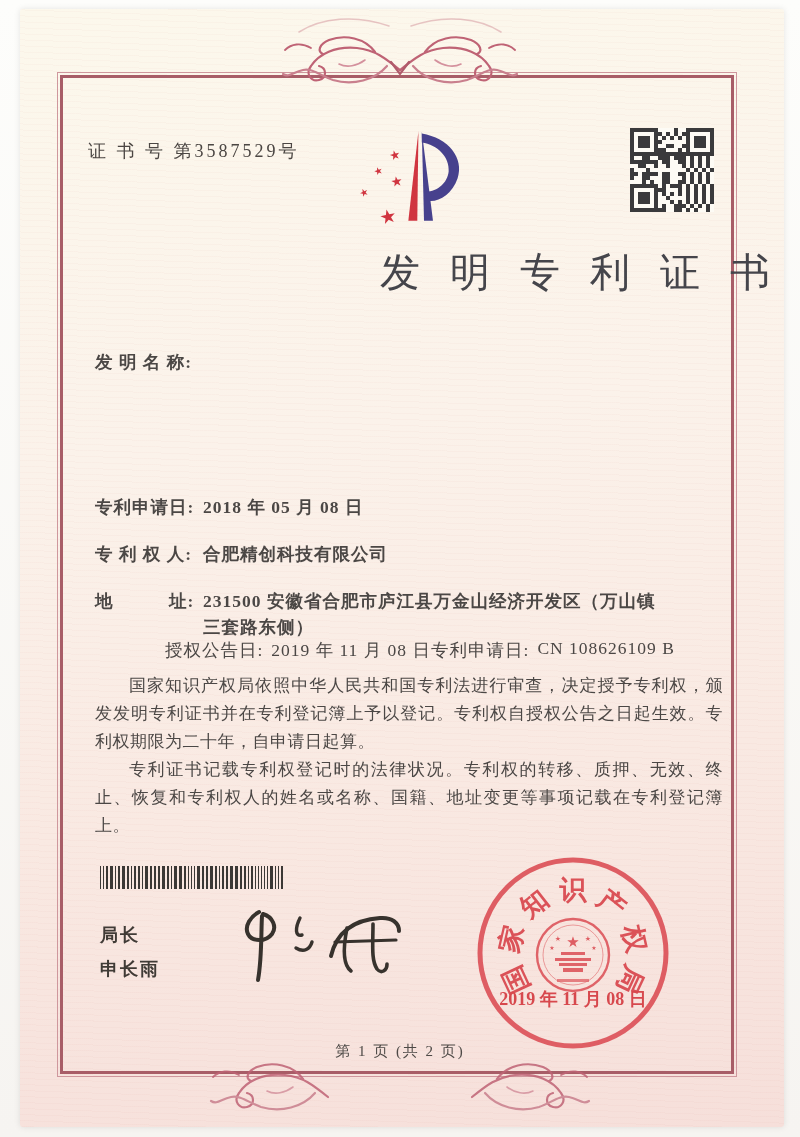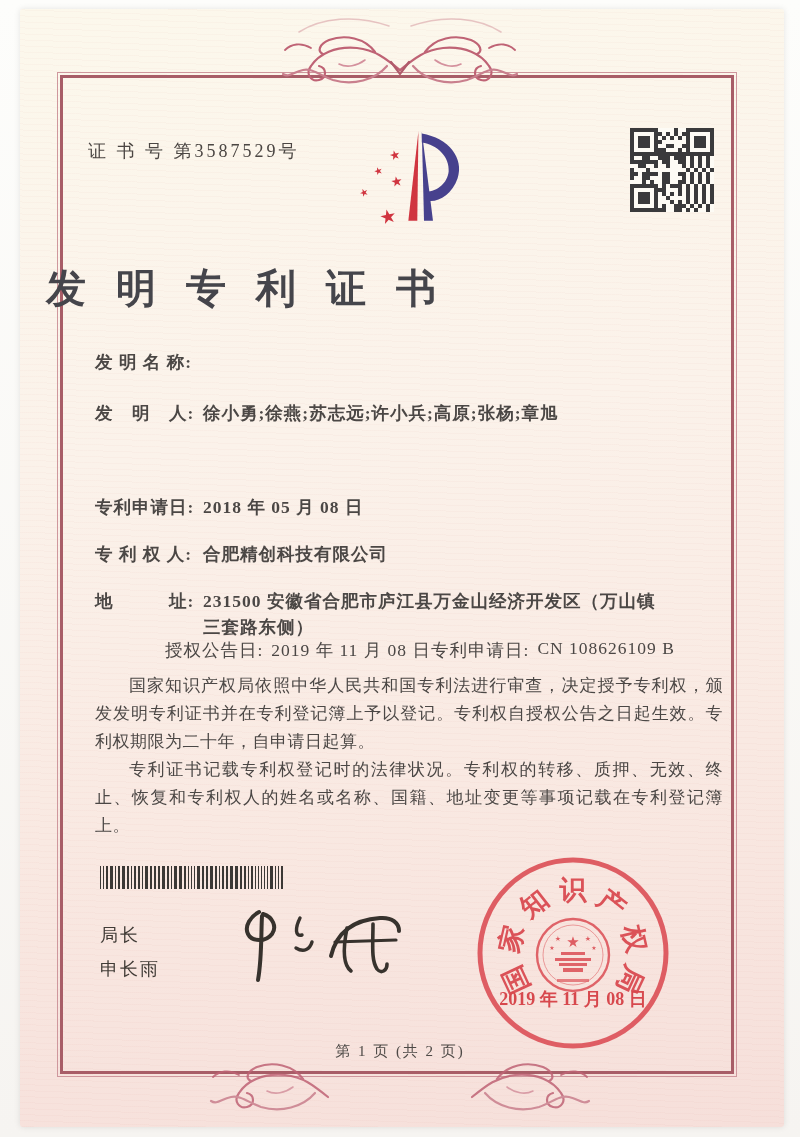--- a/index.html
+++ b/index.html
@@ -14,37 +14,37 @@
     background:
       repeating-linear-gradient(2deg, rgba(205,120,112,0.04) 0 1px, transparent 1px 6px),
       linear-gradient(172deg,#fcf8ec 0%,#fbf2ea 38%,#f9e9e2 68%,#f6dfda 100%);
     border-radius:3px;
     box-shadow:0 0 6px rgba(0,0,0,0.10);
   }
   .frame{position:absolute;left:57px;top:72px;width:678px;height:1003px;border:1px solid #cf979d;}
   .frame::before{content:"";position:absolute;inset:2px;border:3px solid #a85d67;}
   .cert-no{position:absolute;left:88px;top:120px;font-size:18px;letter-spacing:3px;color:#4b4643;margin-top:19px;}
   .title{
-    position:absolute;left:0;right:0;top:245px;text-align:left;
-    font-size:40px;font-weight:bold;color:#45454b;
-    letter-spacing:30px;text-indent:30px;margin:16px;
+    position:absolute;left:0;right:0;top:245px;text-align:right;
+    font-size:40px;font-weight:normal;color:#45454b;
+    letter-spacing:30px;text-indent:30px;margin:0;
   }
   .field-row{position:absolute;left:95px;width:630px;display:flex;font-size:17.5px;color:#4b4745;letter-spacing:1px;line-height:26px;font-weight:bold;}
   .field-label{flex:0 0 108px;white-space:nowrap;}
   .field-value{flex:1;}
   .addr .field-value{max-width:470px;}
   .grant-row{position:absolute;left:95px;top:638px;width:640px;display:flex;font-size:17.5px;color:#4b4745;letter-spacing:1px;}
   .grant-pair{display:flex;white-space:nowrap;}
   .grant-pair.first{width:336px;justify-content:flex-end;}
   .grant-pair .field-label{flex:0 0 auto;margin-right:8px;}
   .paragraphs{position:absolute;left:95px;top:672px;width:628px;font-size:17px;line-height:28px;color:#4b4745;letter-spacing:0.5px;text-align:justify;}
   .paragraphs p{margin:0;text-indent:2em;}
   .barcode{position:absolute;left:100px;top:866px;width:212px;height:23px;display:flex;gap:2px;align-items:stretch;overflow:hidden;}
   .barcode i{background:#3b3835;display:block;height:100%;}
-  .official{position:absolute;left:100px;top:918px;font-size:18px;font-weight:normal;color:#403b36;line-height:34px;letter-spacing:2px;}
+  .official{position:absolute;left:100px;top:918px;font-size:18px;font-weight:bold;color:#403b36;line-height:34px;letter-spacing:2px;}
   .sig{position:absolute;left:215px;top:890px;}
   .seal{position:absolute;left:473px;top:853px;}
   .page-info{position:absolute;left:0;right:0;top:1042px;text-align:center;font-size:15px;color:#4e4a47;letter-spacing:2px;}
   .back-note{position:absolute;left:0;right:0;top:1088px;text-align:center;font-size:17px;color:#45413c;letter-spacing:5px;font-weight:bold;}
   .qr{position:absolute;left:630px;top:128px;}
   .logo{position:absolute;left:318px;top:120px;}
   .orn-top{position:absolute;left:275px;top:8px;}
   .orn-bl{position:absolute;left:205px;top:1060px;}
   .orn-br{position:absolute;left:465px;top:1060px;}
   .hiddefs{position:absolute;width:0;height:0;overflow:hidden;}
@@ -99,24 +99,20 @@
 
   <svg class="qr" width="84" height="84" viewBox="0 0 84 84">
     <rect width="84" height="84" fill="#fdfbf5"></rect>
     <path id="qr-path" fill="#3a3a3c" d="M0 0h4v4h-4zM0 4h4v4h-4zM0 8h4v4h-4zM0 12h4v4h-4zM0 16h4v4h-4zM0 20h4v4h-4zM0 24h4v4h-4zM0 28h4v4h-4zM0 32h4v4h-4zM0 40h4v4h-4zM0 44h4v4h-4zM0 48h4v4h-4zM0 56h4v4h-4zM0 60h4v4h-4zM0 64h4v4h-4zM0 68h4v4h-4zM0 72h4v4h-4zM0 76h4v4h-4zM0 80h4v4h-4zM4 0h4v4h-4zM4 24h4v4h-4zM4 32h4v4h-4zM4 44h4v4h-4zM4 56h4v4h-4zM4 80h4v4h-4zM8 0h4v4h-4zM8 8h4v4h-4zM8 12h4v4h-4zM8 16h4v4h-4zM8 24h4v4h-4zM8 32h4v4h-4zM8 36h4v4h-4zM8 56h4v4h-4zM8 64h4v4h-4zM8 68h4v4h-4zM8 72h4v4h-4zM8 80h4v4h-4zM12 0h4v4h-4zM12 8h4v4h-4zM12 12h4v4h-4zM12 16h4v4h-4zM12 24h4v4h-4zM12 28h4v4h-4zM12 32h4v4h-4zM12 36h4v4h-4zM12 44h4v4h-4zM12 48h4v4h-4zM12 52h4v4h-4zM12 56h4v4h-4zM12 64h4v4h-4zM12 68h4v4h-4zM12 72h4v4h-4zM12 80h4v4h-4zM16 0h4v4h-4zM16 8h4v4h-4zM16 12h4v4h-4zM16 16h4v4h-4zM16 24h4v4h-4zM16 28h4v4h-4zM16 32h4v4h-4zM16 40h4v4h-4zM16 44h4v4h-4zM16 48h4v4h-4zM16 56h4v4h-4zM16 64h4v4h-4zM16 68h4v4h-4zM16 72h4v4h-4zM16 80h4v4h-4zM20 0h4v4h-4zM20 24h4v4h-4zM20 32h4v4h-4zM20 44h4v4h-4zM20 52h4v4h-4zM20 56h4v4h-4zM20 80h4v4h-4zM24 0h4v4h-4zM24 4h4v4h-4zM24 8h4v4h-4zM24 12h4v4h-4zM24 16h4v4h-4zM24 20h4v4h-4zM24 24h4v4h-4zM24 32h4v4h-4zM24 36h4v4h-4zM24 44h4v4h-4zM24 56h4v4h-4zM24 60h4v4h-4zM24 64h4v4h-4zM24 68h4v4h-4zM24 72h4v4h-4zM24 76h4v4h-4zM24 80h4v4h-4zM28 4h4v4h-4zM28 12h4v4h-4zM28 20h4v4h-4zM28 24h4v4h-4zM28 28h4v4h-4zM28 60h4v4h-4zM28 80h4v4h-4zM32 8h4v4h-4zM32 20h4v4h-4zM32 24h4v4h-4zM32 28h4v4h-4zM32 32h4v4h-4zM32 44h4v4h-4zM32 48h4v4h-4zM32 52h4v4h-4zM32 56h4v4h-4zM32 60h4v4h-4zM32 64h4v4h-4zM32 76h4v4h-4zM32 80h4v4h-4zM36 4h4v4h-4zM36 16h4v4h-4zM36 24h4v4h-4zM36 28h4v4h-4zM36 32h4v4h-4zM36 36h4v4h-4zM36 44h4v4h-4zM36 48h4v4h-4zM36 52h4v4h-4zM36 68h4v4h-4zM40 8h4v4h-4zM40 16h4v4h-4zM40 24h4v4h-4zM40 56h4v4h-4zM40 64h4v4h-4zM40 72h4v4h-4zM44 0h4v4h-4zM44 4h4v4h-4zM44 24h4v4h-4zM44 28h4v4h-4zM44 56h4v4h-4zM44 76h4v4h-4zM44 80h4v4h-4zM48 8h4v4h-4zM48 20h4v4h-4zM48 24h4v4h-4zM48 28h4v4h-4zM48 32h4v4h-4zM48 44h4v4h-4zM48 52h4v4h-4zM48 56h4v4h-4zM48 60h4v4h-4zM48 64h4v4h-4zM48 72h4v4h-4zM48 76h4v4h-4zM48 80h4v4h-4zM52 4h4v4h-4zM52 16h4v4h-4zM52 24h4v4h-4zM52 28h4v4h-4zM52 32h4v4h-4zM52 36h4v4h-4zM52 44h4v4h-4zM52 48h4v4h-4zM52 52h4v4h-4zM52 76h4v4h-4zM56 0h4v4h-4zM56 4h4v4h-4zM56 8h4v4h-4zM56 12h4v4h-4zM56 16h4v4h-4zM56 20h4v4h-4zM56 24h4v4h-4zM56 40h4v4h-4zM56 56h4v4h-4zM56 60h4v4h-4zM56 64h4v4h-4zM56 68h4v4h-4zM56 72h4v4h-4zM56 80h4v4h-4zM60 0h4v4h-4zM60 24h4v4h-4zM60 28h4v4h-4zM60 32h4v4h-4zM60 36h4v4h-4zM60 44h4v4h-4zM60 48h4v4h-4zM60 52h4v4h-4zM60 76h4v4h-4zM64 0h4v4h-4zM64 8h4v4h-4zM64 12h4v4h-4zM64 16h4v4h-4zM64 24h4v4h-4zM64 40h4v4h-4zM64 56h4v4h-4zM64 60h4v4h-4zM64 64h4v4h-4zM64 68h4v4h-4zM64 72h4v4h-4zM64 80h4v4h-4zM68 0h4v4h-4zM68 8h4v4h-4zM68 12h4v4h-4zM68 16h4v4h-4zM68 24h4v4h-4zM68 28h4v4h-4zM68 32h4v4h-4zM68 36h4v4h-4zM68 44h4v4h-4zM68 48h4v4h-4zM68 52h4v4h-4zM68 76h4v4h-4zM72 0h4v4h-4zM72 8h4v4h-4zM72 12h4v4h-4zM72 16h4v4h-4zM72 24h4v4h-4zM72 40h4v4h-4zM72 56h4v4h-4zM72 60h4v4h-4zM72 64h4v4h-4zM72 68h4v4h-4zM72 72h4v4h-4zM76 0h4v4h-4zM76 24h4v4h-4zM76 28h4v4h-4zM76 32h4v4h-4zM76 36h4v4h-4zM76 44h4v4h-4zM76 48h4v4h-4zM76 52h4v4h-4zM76 76h4v4h-4zM76 80h4v4h-4zM80 0h4v4h-4zM80 4h4v4h-4zM80 8h4v4h-4zM80 12h4v4h-4zM80 16h4v4h-4zM80 20h4v4h-4zM80 24h4v4h-4zM80 40h4v4h-4zM80 56h4v4h-4zM80 60h4v4h-4zM80 64h4v4h-4zM80 68h4v4h-4zM80 72h4v4h-4z"></path>
   </svg>
 
   <h1 class="title">发明专利证书</h1>
 
   <div class="field-row" style="top:349px">
     <span class="field-label">发 明 名 称:</span>
-  </div>
-  <div class="field-row" style="top:400px">
-    <span class="field-label">发　明　人:</span>
-    <span class="field-value">徐小勇;徐燕;苏志远;许小兵;高原;张杨;章旭</span>
   </div>
   <div class="field-row" style="top:494px">
     <span class="field-label">专利申请日:</span>
     <span class="field-value">2018 年 05 月 08 日</span>
   </div>
   <div class="field-row" style="top:541px">
     <span class="field-label">专 利 权 人:</span>
     <span class="field-value">合肥精创科技有限公司</span>
   </div>
   <div class="field-row addr" style="top:588px">

